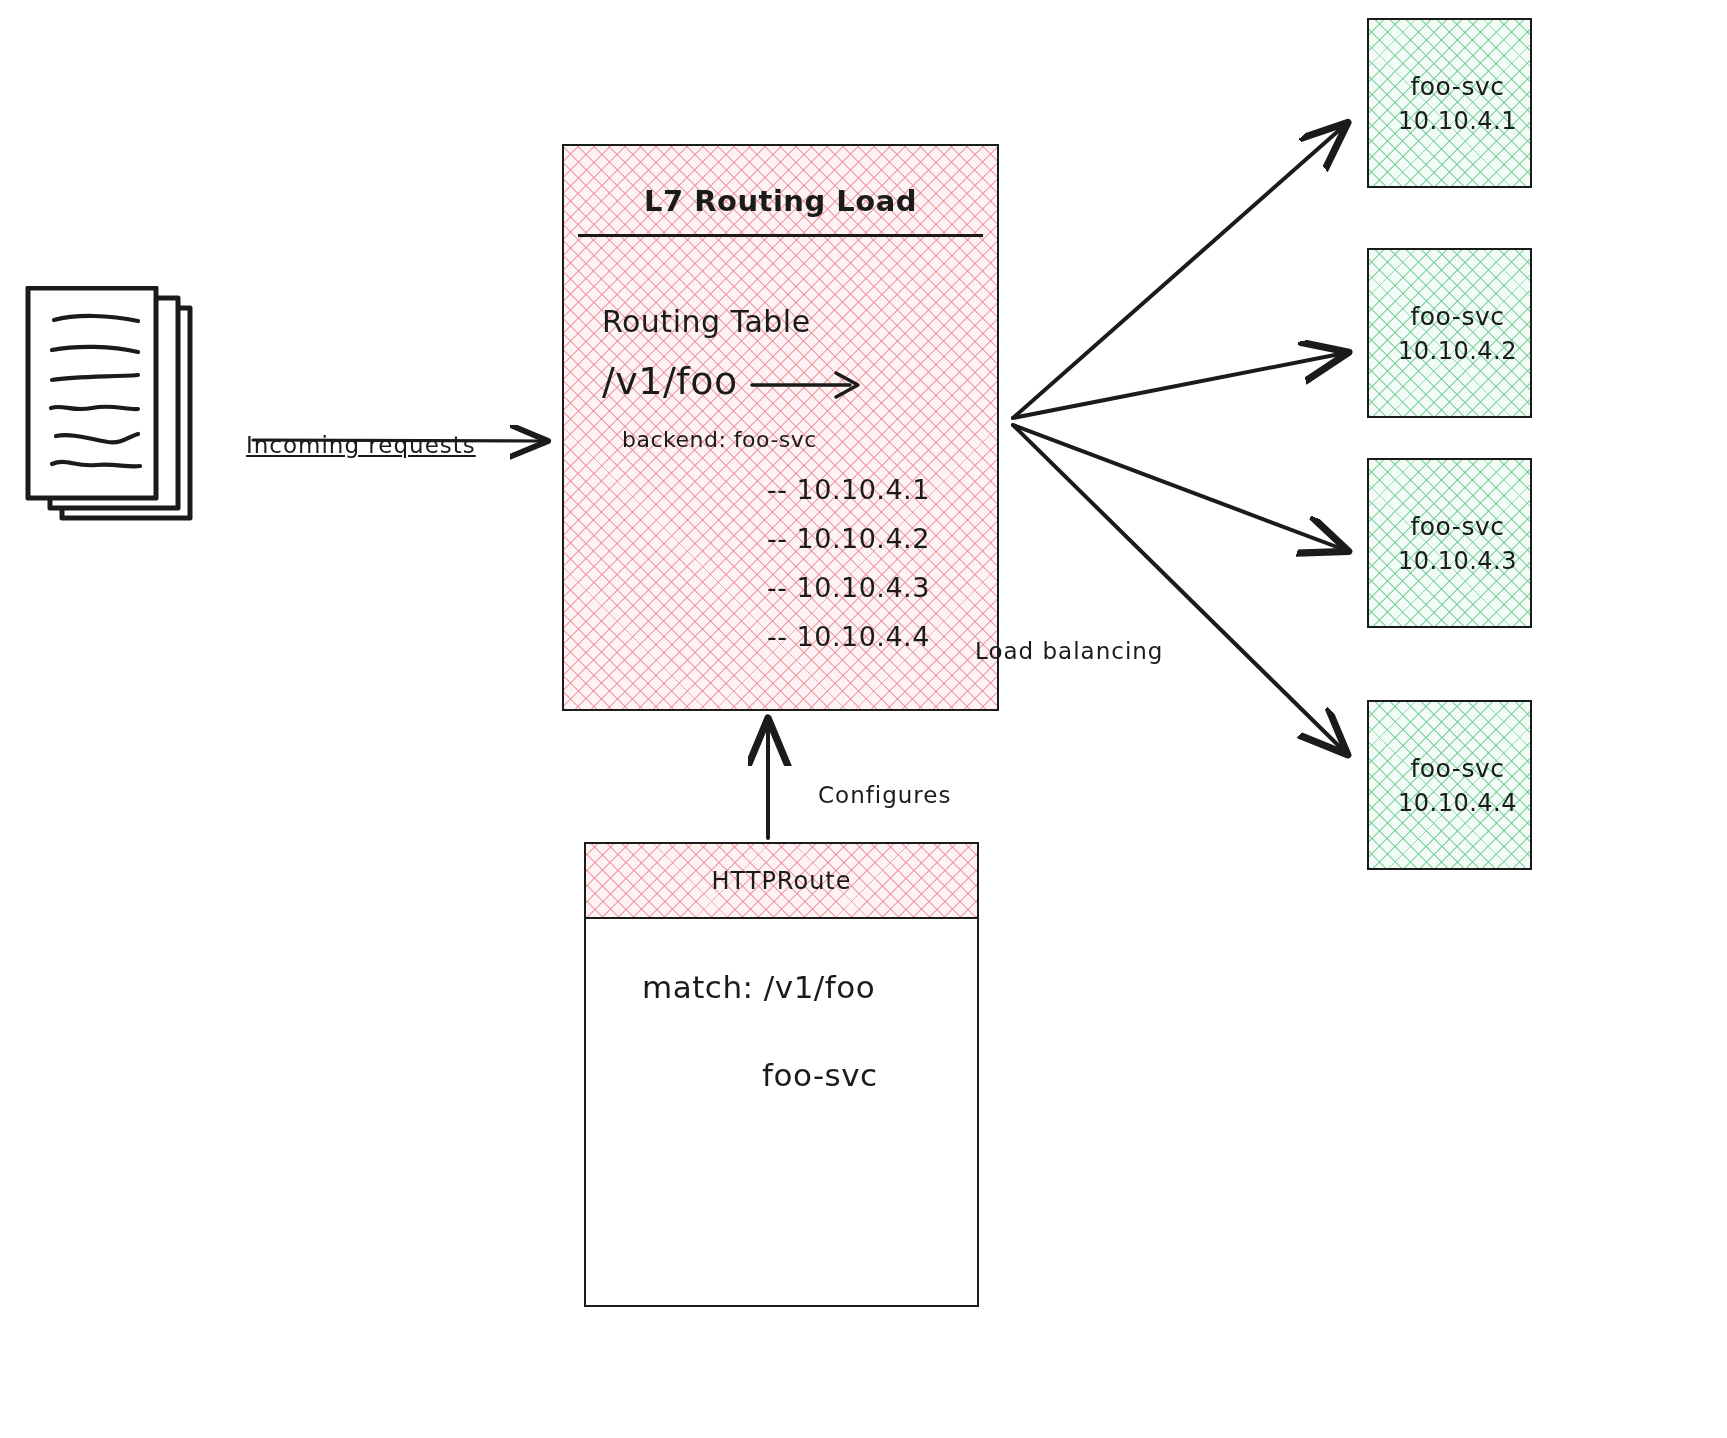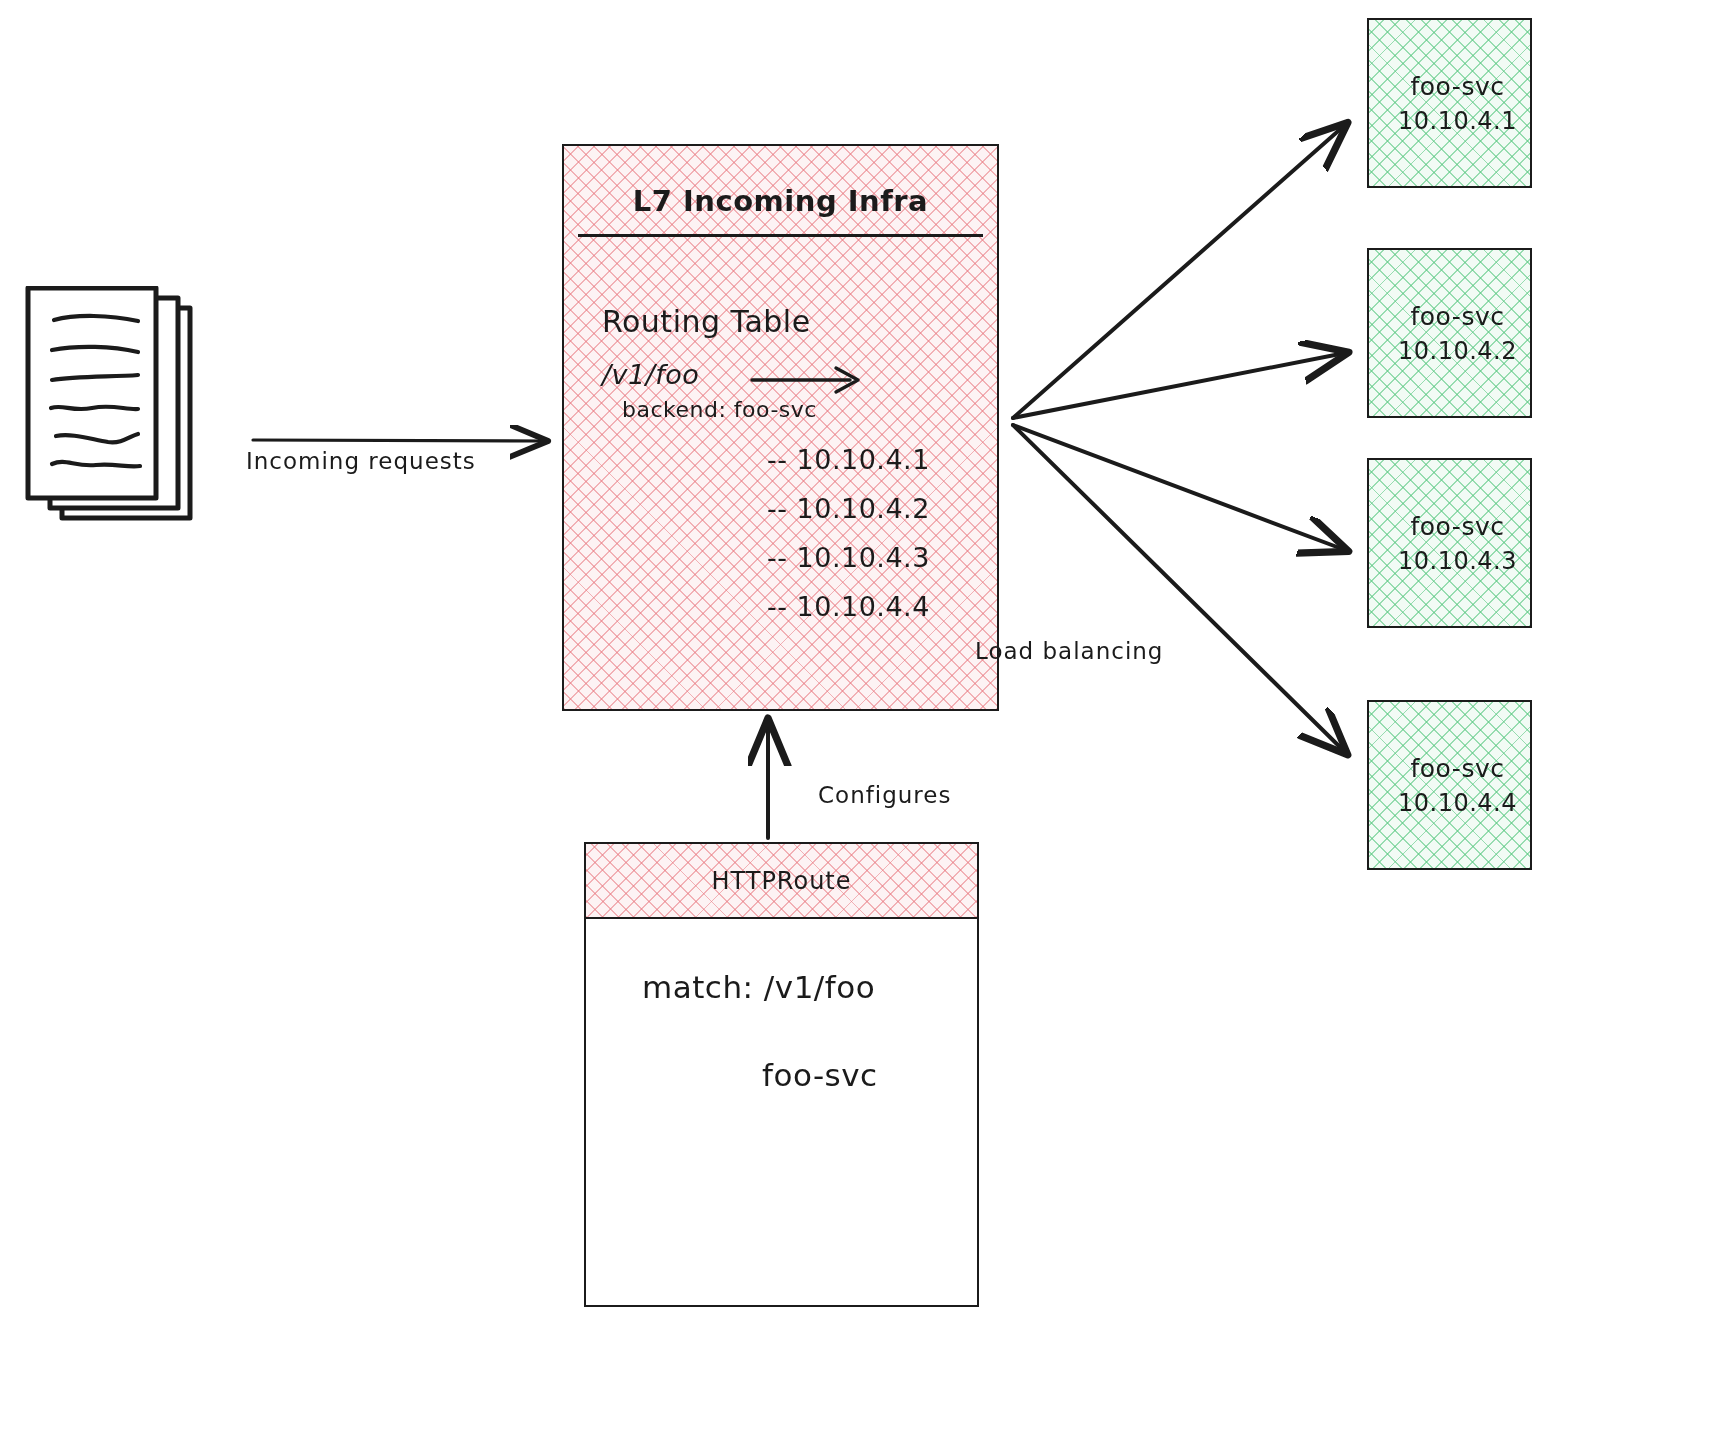--- a/index.html
+++ b/index.html
@@ -92,24 +92,24 @@
     position: absolute;
     left: 38px;
     right: 14px;
     top: 158px;
   }
   .rt-head {
     font-size: 30px;
     margin-bottom: 20px;
   }
   .rt-rule {
-    font-size: 27px;
+    font-size: 38px;
+    margin-bottom: 30px;
     position: relative;
     height: 38px;
-    font-style: italic;
   }
   .rt-backend {
     font-size: 22px;
     margin-bottom: 22px;
     margin-left: 20px;
   }
   .rt-ip {
     font-size: 27px;
     margin-left: 165px;
     margin-bottom: 18px;
@@ -189,21 +189,21 @@
     width: 200px;
     height: 250px;
   }
 
   
   .edge-label {
     position: absolute;
     font-size: 23px;
     letter-spacing: 1px;
   }
-  #label-incoming { left: 246px; top: 448px; }
+  #label-incoming { left: 246px; top: 432px; text-decoration: underline; }
   #label-loadbal  { left: 975px; top: 638px; text-align: center; }
   #label-configures { left: 818px; top: 782px; }
 </style>
 </head>
 <body>
 
 <div id="stage">
 
   <svg id="wires" viewBox="0 0 1727 1438" xmlns="http://www.w3.org/2000/svg">
     <defs>
@@ -236,21 +236,21 @@
         <path d="M38,94 C62,90 100,91 124,89"></path>
         <path d="M37,122 C49,118 58,126 78,122 C98,118 112,124 124,123"></path>
         <path d="M42,150 C58,147 76,153 94,156 C108,158 116,150 124,148"></path>
         <path d="M38,178 C52,172 60,181 82,179 C100,177 114,182 126,180"></path>
       </g>
     </svg>
   </div>
 
   <div class="node hatch-pink" id="l7-box">
 
-    <div class="hand" id="l7-title">L7 Incoming Infra</div>
+    <div class="hand" id="l7-title">L7 Routing Load</div>
     <div id="l7-divider"></div>
 
     <div id="l7-body">
       <div class="hand rt-head">Routing Table</div>
 
       <div class="rt-rule">
         <span class="hand">/v1/foo</span>
         <span class="rt-arrow-inline">
           <svg width="116" height="30" viewBox="0 0 116 30" xmlns="http://www.w3.org/2000/svg">
             <path d="M2,15 L100,15" fill="none" stroke="#1b1b1b" stroke-width="3.4" stroke-linecap="round"></path>

